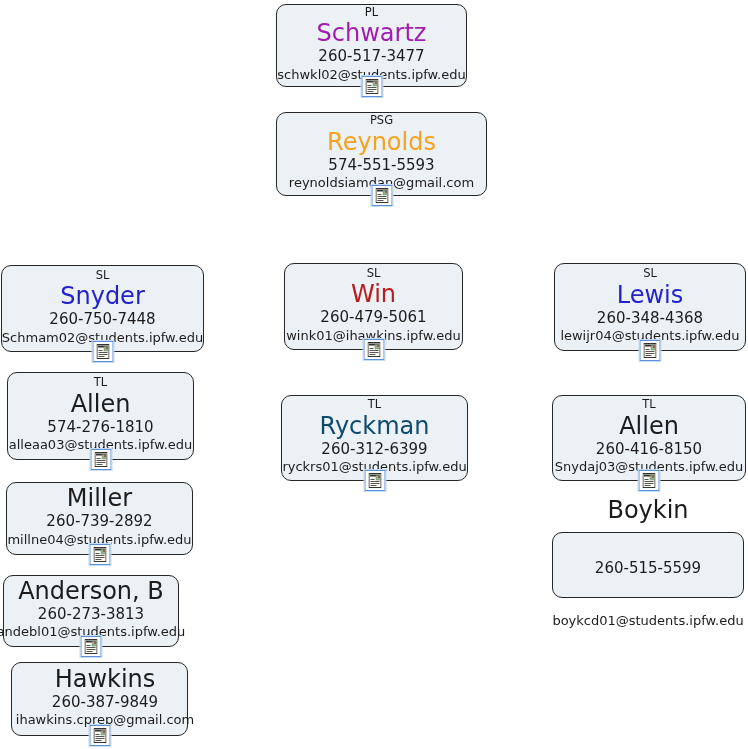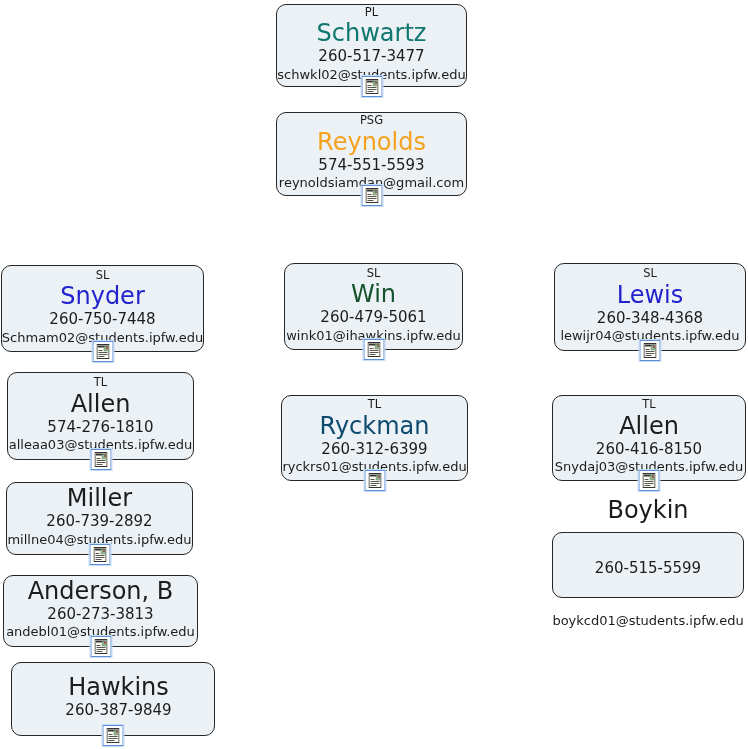--- a/index.html
+++ b/index.html
@@ -42,37 +42,37 @@
     justify-content: center;
     cursor: pointer;
   }
 </style>
 </head>
 <body>
 
 <div class="canvas">
     <div class="card" style="left: 276px; top: 4px; width: 191px; height: 83px;">
     <div class="role">PL</div>
-    <div class="name" style="color: #0f766e;">Schwartz</div>
+    <div class="name" style="color: #a21caf;">Schwartz</div>
     <div class="phone">260-517-3477</div>
     <div class="email">schwkl02@students.ipfw.edu</div>
     <div class="note" title="notes-attachment-icon">
       <svg width="13" height="15" viewBox="0 0 13 15">
         <rect x="0.5" y="0.5" width="12" height="14" fill="#fffdf2" stroke="#333333"></rect>
         <rect x="1.5" y="1.5" width="10" height="2" fill="#333333"></rect>
         <rect x="7.5" y="2.5" width="4.5" height="4.5" fill="#8fb491" stroke="#6a8a6c" stroke-width="0.5"></rect>
         <circle cx="10.5" cy="4" r="1" fill="#b43a3a"></circle>
         <line x1="2" y1="6.5" x2="6" y2="6.5" stroke="#555555" stroke-width="1"></line>
         <line x1="2" y1="8.5" x2="11" y2="8.5" stroke="#555555" stroke-width="1"></line>
         <line x1="2" y1="10.5" x2="11" y2="10.5" stroke="#555555" stroke-width="1"></line>
         <line x1="2" y1="12.5" x2="8" y2="12.5" stroke="#555555" stroke-width="1"></line>
       </svg>
     </div>
   </div>
-    <div class="card" style="left: 276px; top: 112px; width: 191px; height: 84px;">
+    <div class="card" style="left: 276px; top: 112px; width: 211px; height: 84px;">
     <div class="role">PSG</div>
     <div class="name" style="color: rgb(245, 162, 31);">Reynolds</div>
     <div class="phone">574-551-5593</div>
     <div class="email">reynoldsiamdan@gmail.com</div>
     <div class="note" title="notes-attachment-icon">
       <svg width="13" height="15" viewBox="0 0 13 15">
         <rect x="0.5" y="0.5" width="12" height="14" fill="#fffdf2" stroke="#333333"></rect>
         <rect x="1.5" y="1.5" width="10" height="2" fill="#333333"></rect>
         <rect x="7.5" y="2.5" width="4.5" height="4.5" fill="#8fb491" stroke="#6a8a6c" stroke-width="0.5"></rect>
         <circle cx="10.5" cy="4" r="1" fill="#b43a3a"></circle>
@@ -96,21 +96,21 @@
         <circle cx="10.5" cy="4" r="1" fill="#b43a3a"></circle>
         <line x1="2" y1="6.5" x2="6" y2="6.5" stroke="#555555" stroke-width="1"></line>
         <line x1="2" y1="8.5" x2="11" y2="8.5" stroke="#555555" stroke-width="1"></line>
         <line x1="2" y1="10.5" x2="11" y2="10.5" stroke="#555555" stroke-width="1"></line>
         <line x1="2" y1="12.5" x2="8" y2="12.5" stroke="#555555" stroke-width="1"></line>
       </svg>
     </div>
   </div>
     <div class="card" style="left: 284px; top: 263px; width: 179px; height: 87px;">
     <div class="role">SL</div>
-    <div class="name" style="color: #14532d;">Win</div>
+    <div class="name" style="color: #b91c1c;">Win</div>
     <div class="phone">260-479-5061</div>
     <div class="email">wink01@ihawkins.ipfw.edu</div>
     <div class="note" title="notes-attachment-icon">
       <svg width="13" height="15" viewBox="0 0 13 15">
         <rect x="0.5" y="0.5" width="12" height="14" fill="#fffdf2" stroke="#333333"></rect>
         <rect x="1.5" y="1.5" width="10" height="2" fill="#333333"></rect>
         <rect x="7.5" y="2.5" width="4.5" height="4.5" fill="#8fb491" stroke="#6a8a6c" stroke-width="0.5"></rect>
         <circle cx="10.5" cy="4" r="1" fill="#b43a3a"></circle>
         <line x1="2" y1="6.5" x2="6" y2="6.5" stroke="#555555" stroke-width="1"></line>
         <line x1="2" y1="8.5" x2="11" y2="8.5" stroke="#555555" stroke-width="1"></line>
@@ -209,42 +209,43 @@
       </svg>
     </div>
   </div>
     <div class="card" style="left: 552px; top: 532px; width: 192px; height: 66px; gap: 35px;">
 
     <div class="name" style="color: rgb(28, 28, 28);">Boykin</div>
     <div class="phone">260-515-5599</div>
     <div class="email">boykcd01@students.ipfw.edu</div>
 
   </div>
-    <div class="card" style="left: 3px; top: 575px; width: 195px; height: 72px;">
+    <div class="card" style="left: 3px; top: 575px; width: 176px; height: 72px;">
 
     <div class="name" style="color: rgb(28, 28, 28);">Anderson, B</div>
     <div class="phone">260-273-3813</div>
     <div class="email">andebl01@students.ipfw.edu</div>
     <div class="note" title="notes-attachment-icon">
       <svg width="13" height="15" viewBox="0 0 13 15">
         <rect x="0.5" y="0.5" width="12" height="14" fill="#fffdf2" stroke="#333333"></rect>
         <rect x="1.5" y="1.5" width="10" height="2" fill="#333333"></rect>
         <rect x="7.5" y="2.5" width="4.5" height="4.5" fill="#8fb491" stroke="#6a8a6c" stroke-width="0.5"></rect>
         <circle cx="10.5" cy="4" r="1" fill="#b43a3a"></circle>
         <line x1="2" y1="6.5" x2="6" y2="6.5" stroke="#555555" stroke-width="1"></line>
         <line x1="2" y1="8.5" x2="11" y2="8.5" stroke="#555555" stroke-width="1"></line>
         <line x1="2" y1="10.5" x2="11" y2="10.5" stroke="#555555" stroke-width="1"></line>
         <line x1="2" y1="12.5" x2="8" y2="12.5" stroke="#555555" stroke-width="1"></line>
       </svg>
     </div>
   </div>
-    <div class="card" style="left: 11px; top: 662px; width: 204px; height: 74px; padding-left: 12px;">
+    <div class="card" style="left: 11px; top: 662px; width: 177px; height: 74px; padding-left: 12px;">
 
     <div class="name" style="color: rgb(28, 28, 28);">Hawkins</div>
     <div class="phone">260-387-9849</div>
+    <div class="email">ihawkins.cprep@gmail.com</div>
     <div class="note" title="notes-attachment-icon">
       <svg width="13" height="15" viewBox="0 0 13 15">
         <rect x="0.5" y="0.5" width="12" height="14" fill="#fffdf2" stroke="#333333"></rect>
         <rect x="1.5" y="1.5" width="10" height="2" fill="#333333"></rect>
         <rect x="7.5" y="2.5" width="4.5" height="4.5" fill="#8fb491" stroke="#6a8a6c" stroke-width="0.5"></rect>
         <circle cx="10.5" cy="4" r="1" fill="#b43a3a"></circle>
         <line x1="2" y1="6.5" x2="6" y2="6.5" stroke="#555555" stroke-width="1"></line>
         <line x1="2" y1="8.5" x2="11" y2="8.5" stroke="#555555" stroke-width="1"></line>
         <line x1="2" y1="10.5" x2="11" y2="10.5" stroke="#555555" stroke-width="1"></line>
         <line x1="2" y1="12.5" x2="8" y2="12.5" stroke="#555555" stroke-width="1"></line>

